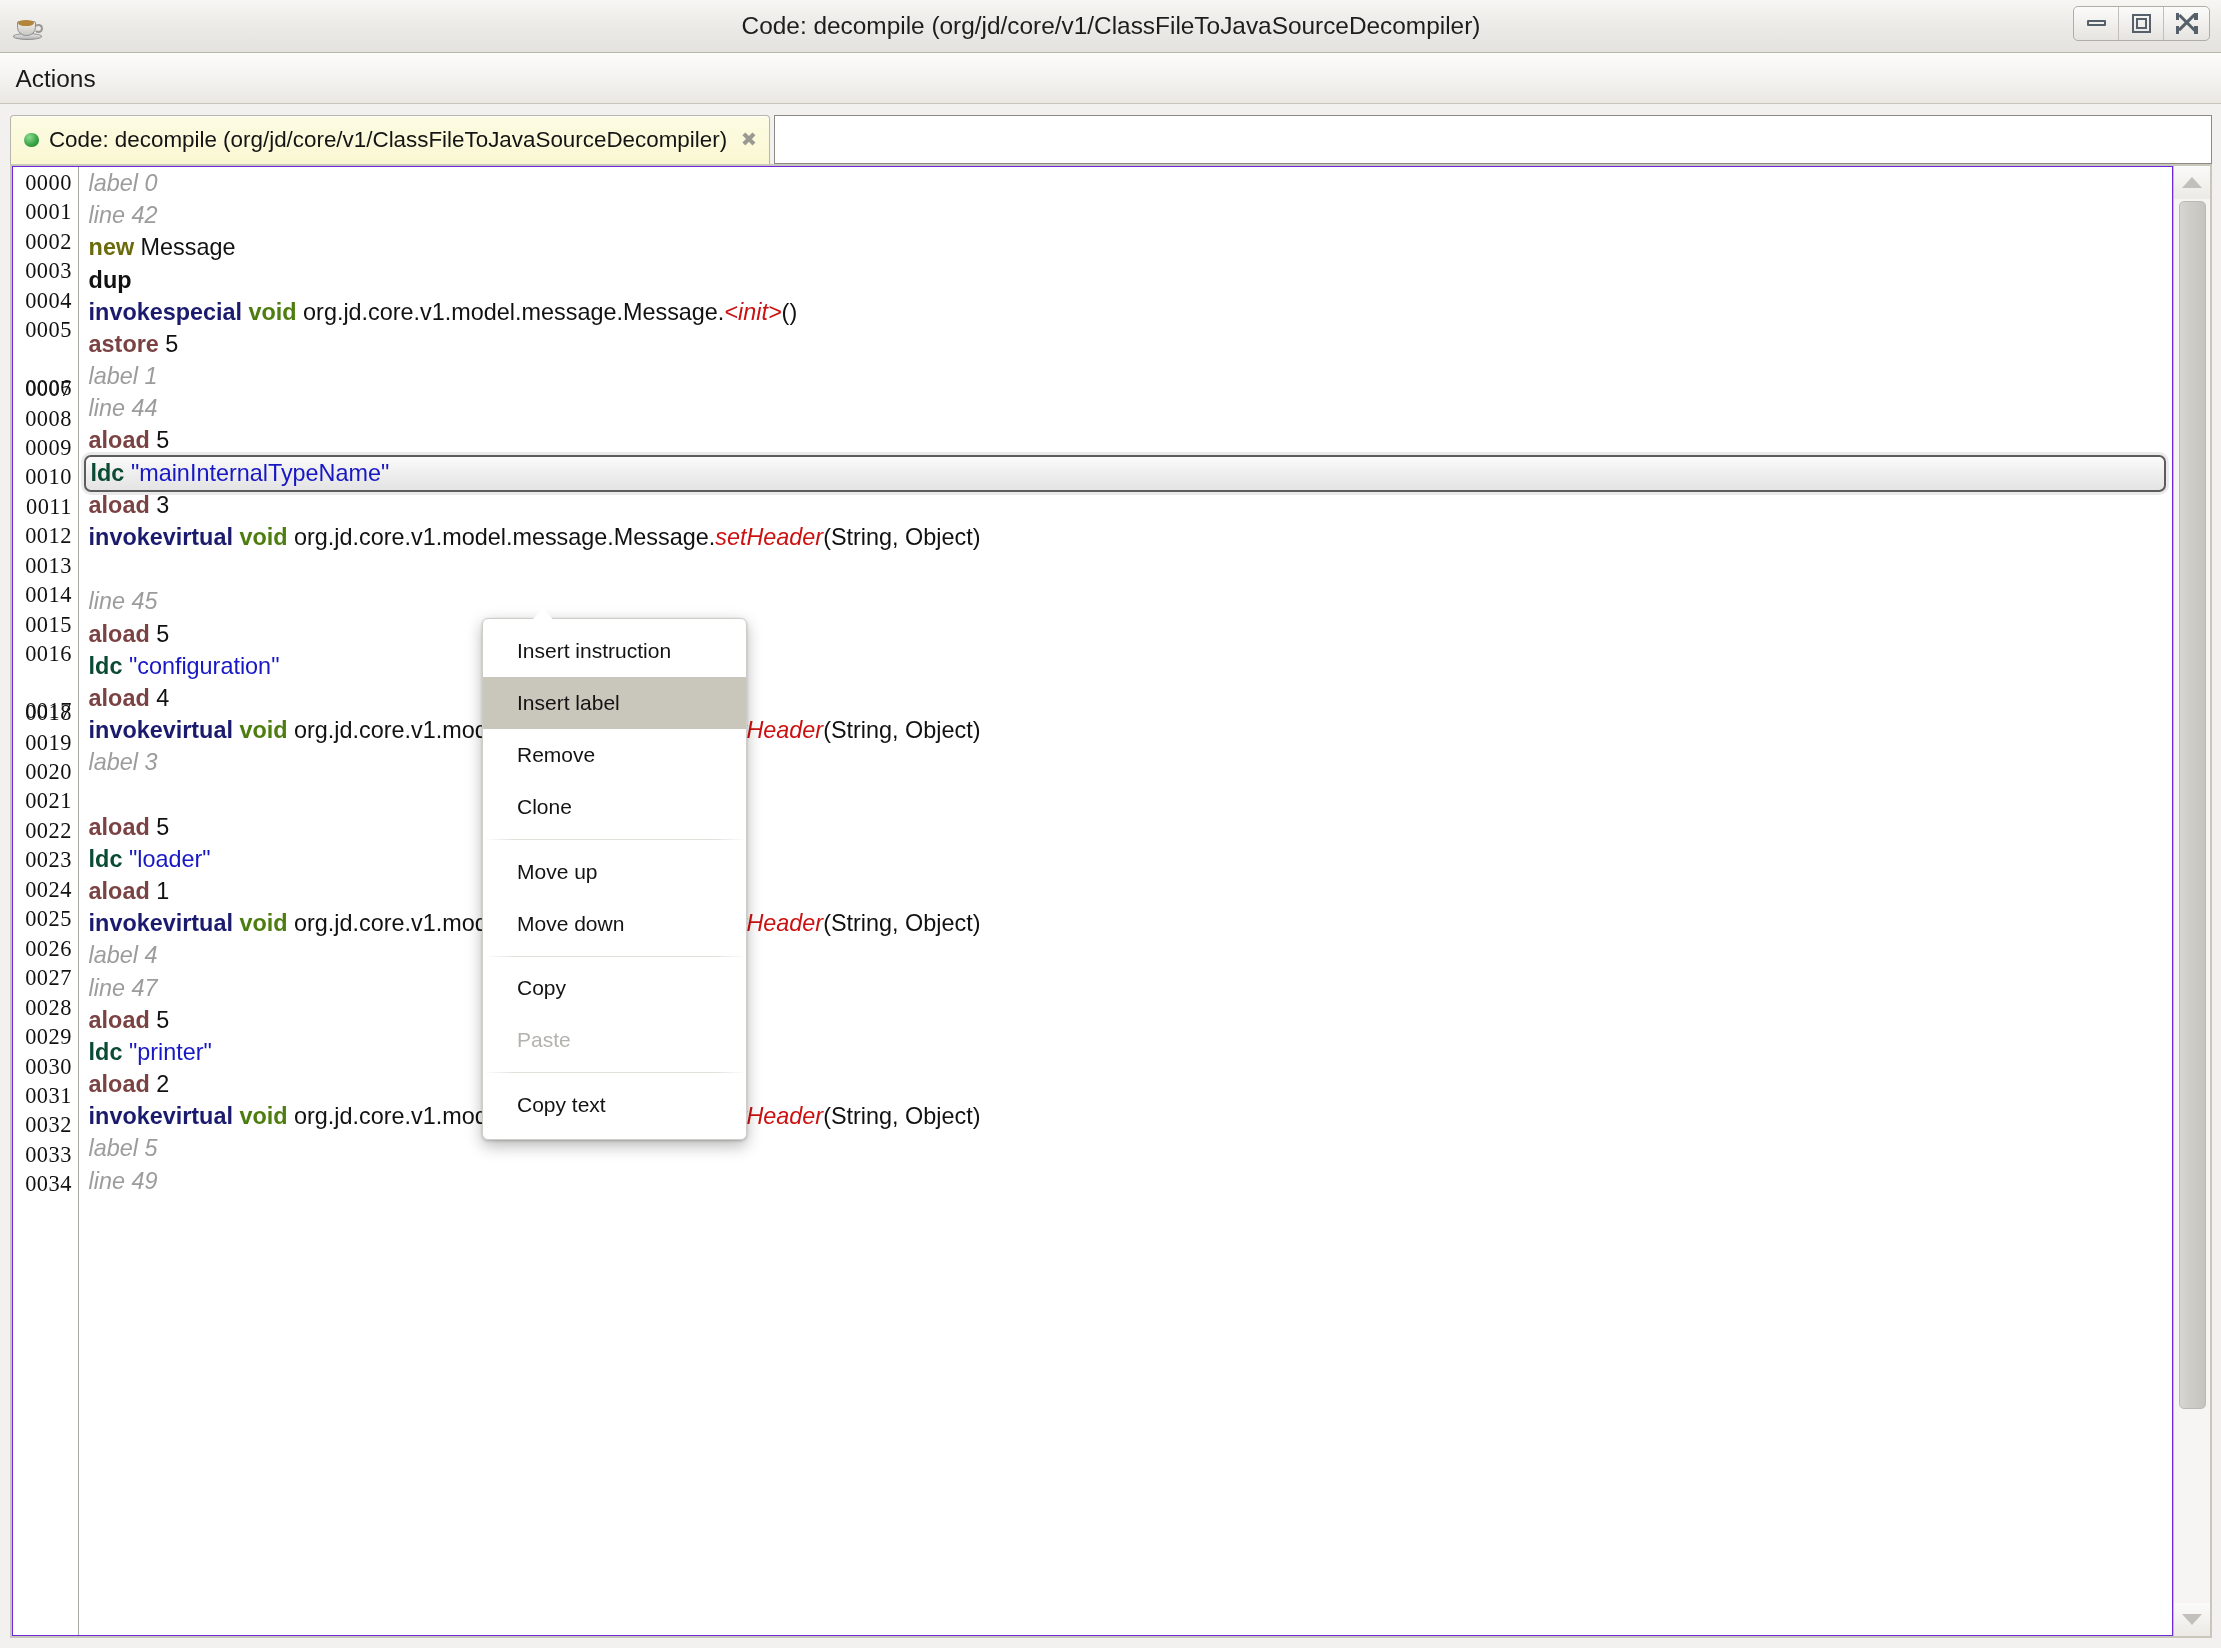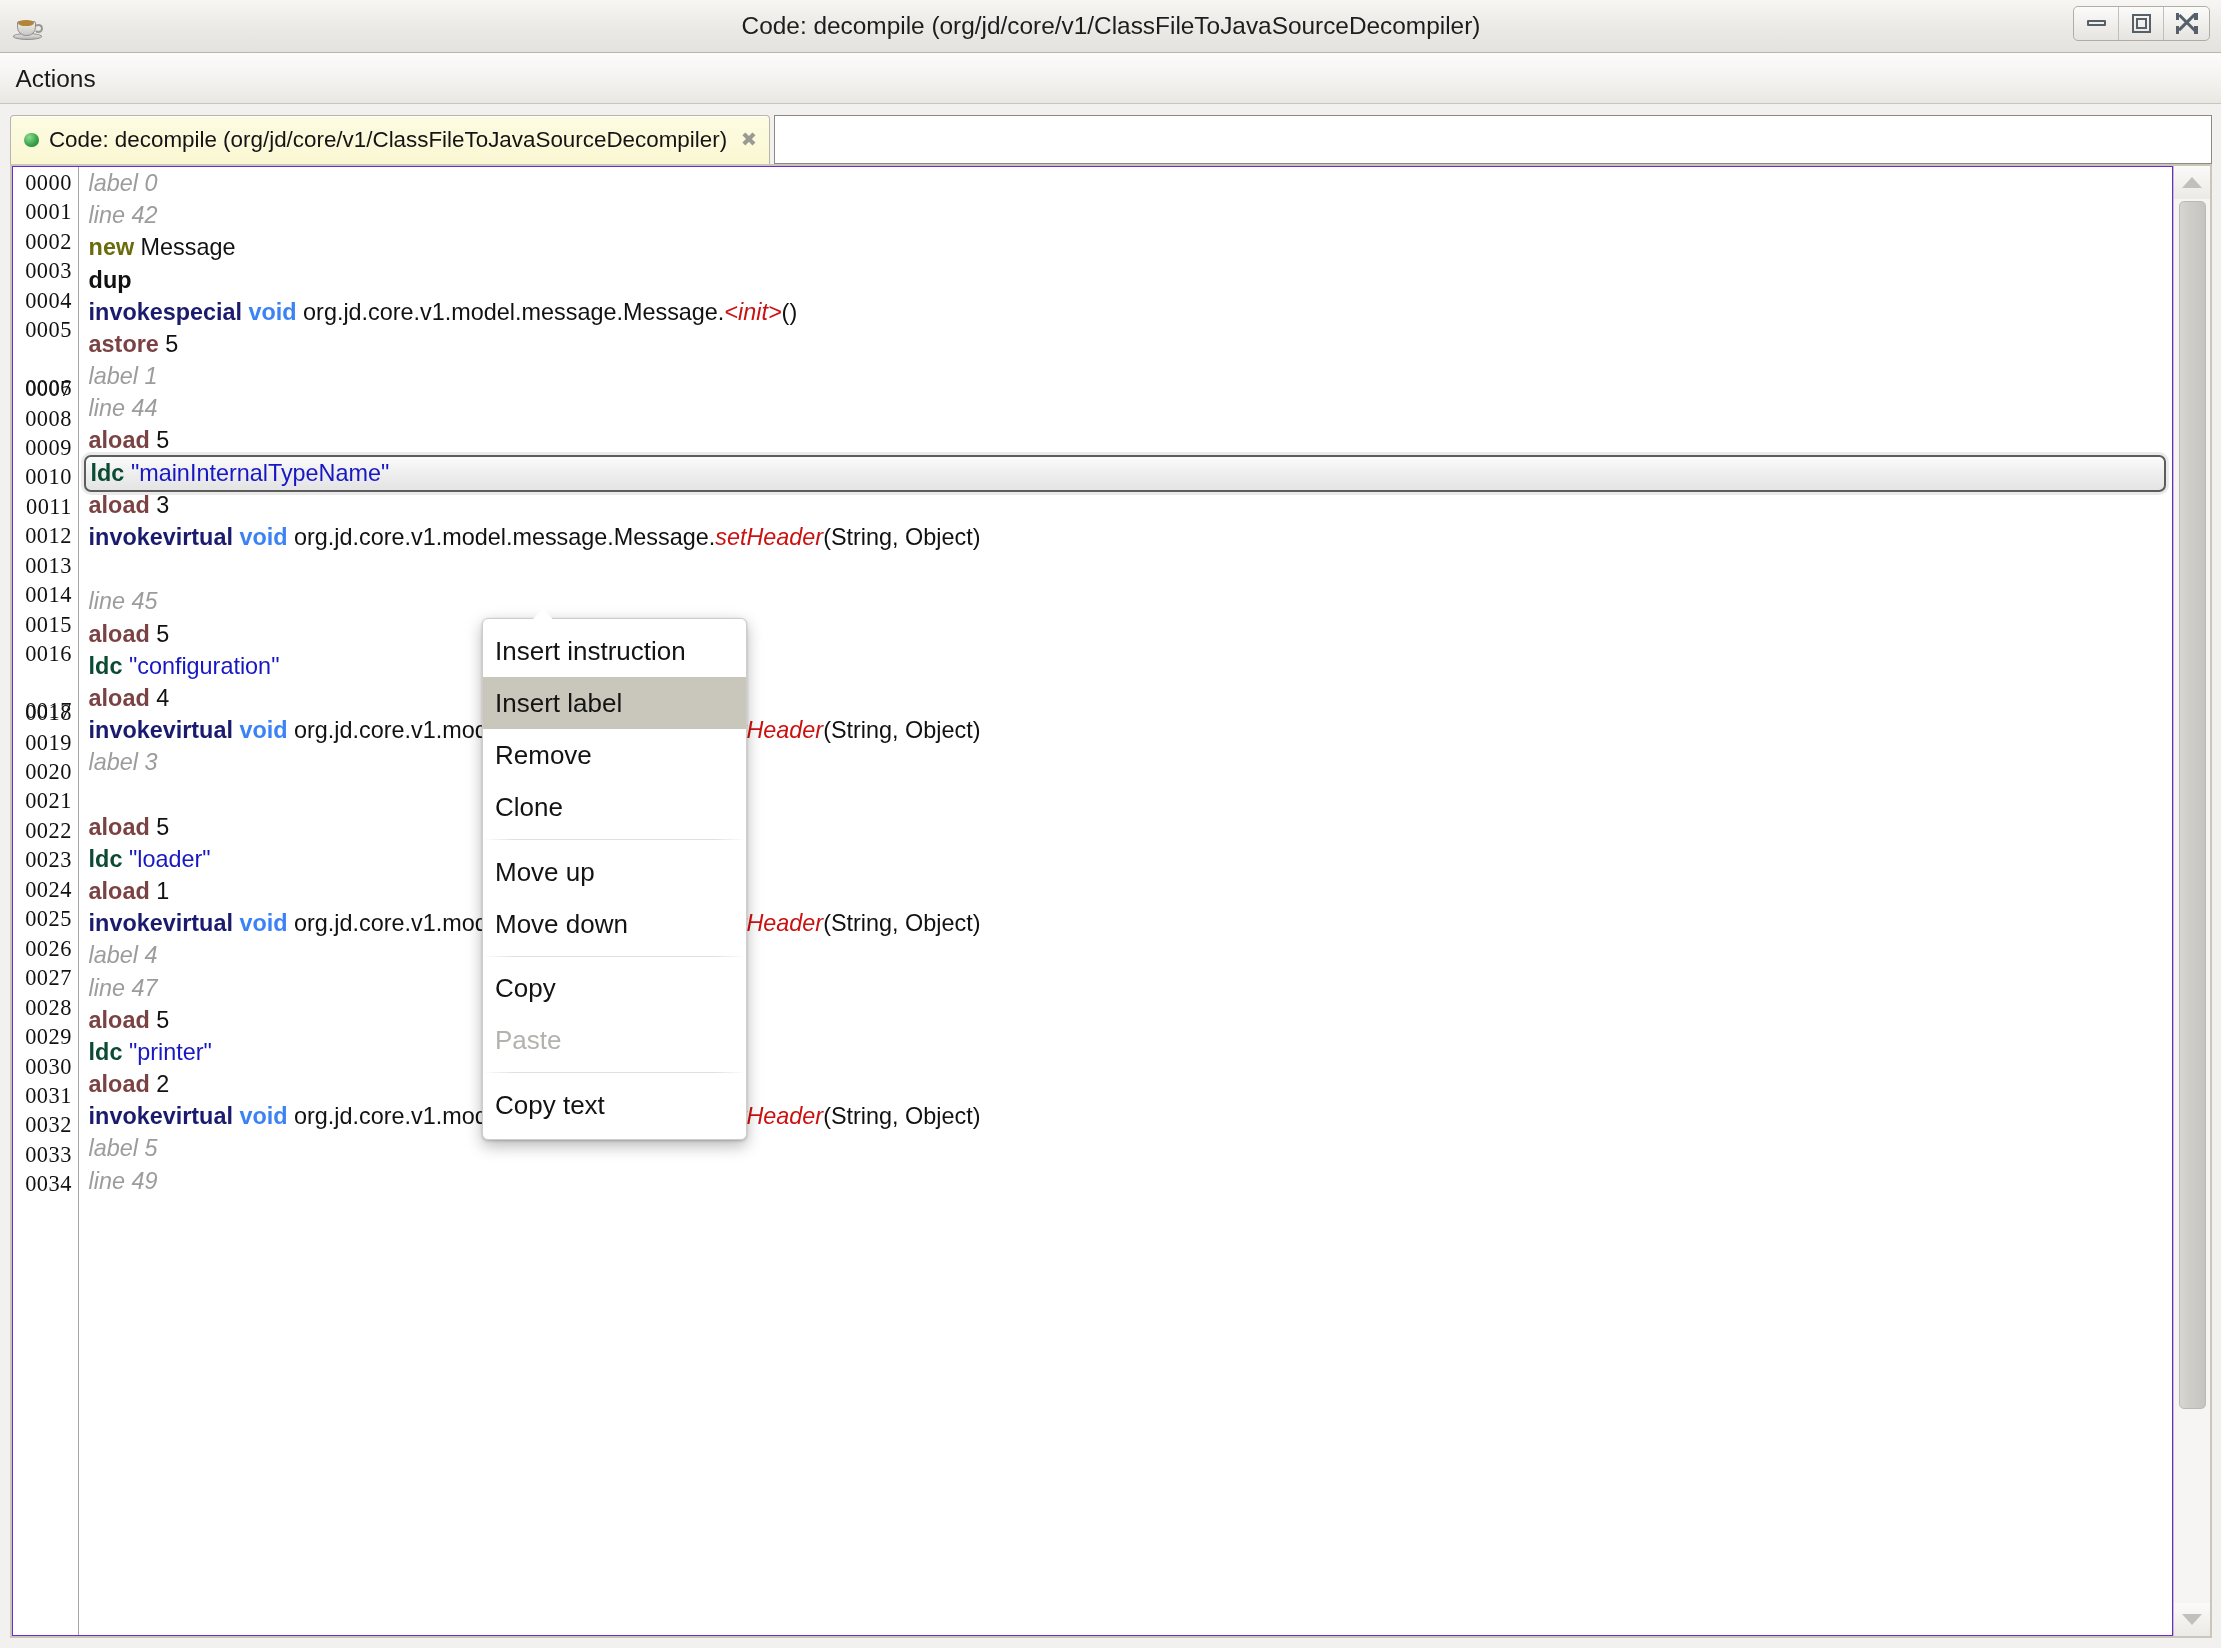--- a/index.html
+++ b/index.html
@@ -180,21 +180,21 @@
     background: linear-gradient(to bottom,#fbfbfb 0%,#ededed 55%,#e4e4e4 100%);
     border: 2px solid #5c5c5c;
     border-radius: 6.8px;
     padding-left: 4.9px;
     box-shadow: 0 0 0 2.9px rgba(230,230,230,0.85);
   }
   .k-meta  { color: #9c9c9c; font-style: italic; }
   .k-new   { color: #6b6b0e; font-weight: bold; }
   .k-plain-bold { color: #111111; font-weight: bold; }
   .k-invoke{ color: #1a1a6e; font-weight: bold; }
-  .k-void  { color: #3b82f6; font-weight: bold; }
+  .k-void  { color: #4d7c0f; font-weight: bold; }
   .k-store { color: #7a4242; font-weight: bold; }
   .k-ldc   { color: #0b4a33; font-weight: bold; }
   .k-str   { color: #1717c4; }
   .k-init  { color: #cc1111; font-style: italic; }
   .k-meth  { color: #cc1111; font-style: italic; }
   .k-type  { color: #111111; }
 
   
   .vscroll {
     flex: 0 0 37px; width: 37px;
@@ -241,22 +241,22 @@
     width: 21.5px; height: 11.7px;
     background: #ffffff;
     clip-path: polygon(50% 0%, 100% 100%, 0% 100%);
     border: none;
   }
   .ctx-notch::after {
     content:""; position:absolute; left:-1px; top:0; width:23.4px; height:12.7px;
   }
   .ctx-item {
     height: 52px; line-height: 52px;
-    padding-left: 12px;
-    font-size: 26px; color: #131313;
+    padding-left: 34px;
+    font-size: 21px; color: #131313;
     white-space: nowrap;
   }
   .ctx-item.hover { background: #c9c6bb; }
   .ctx-item.disabled { color: #b4b2ae; }
   .ctx-item.translucent { background: rgba(255,255,255,0.62); }
   .ctx-sep {
     height: 1px; margin: 5.9px 0;
     background: linear-gradient(to right,#ffffff,#e2e0db 12%,#e2e0db 88%,#ffffff);
   }
 </style>

